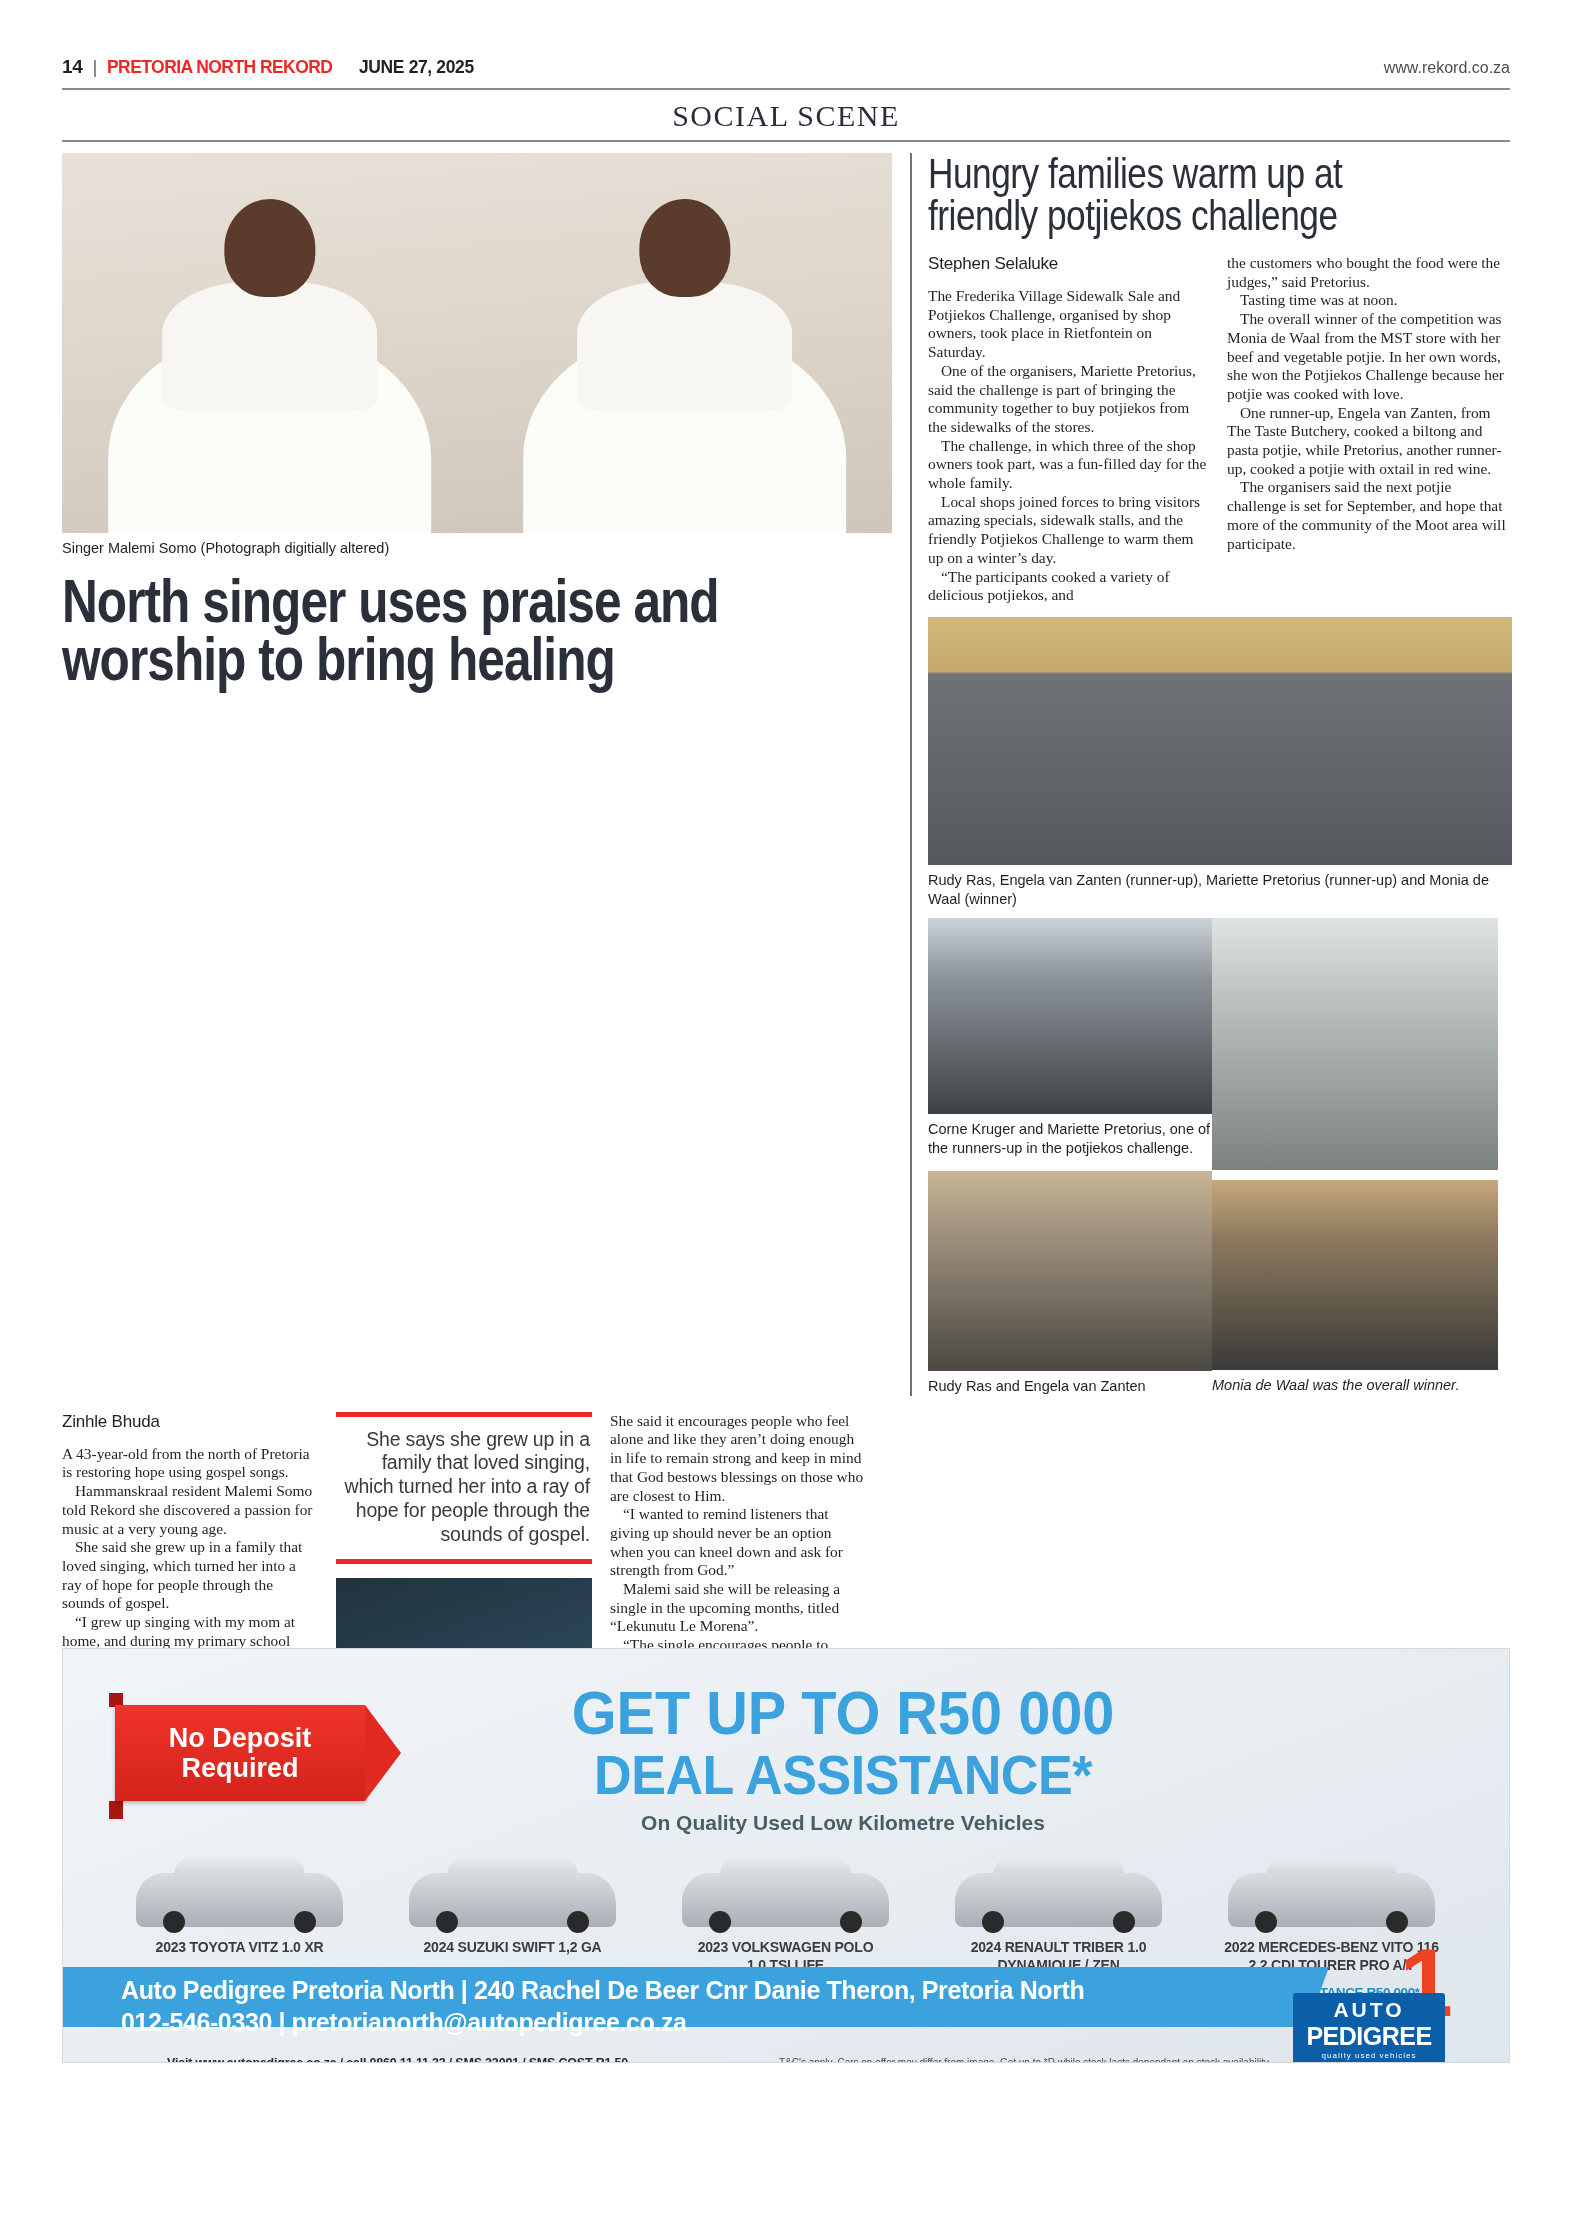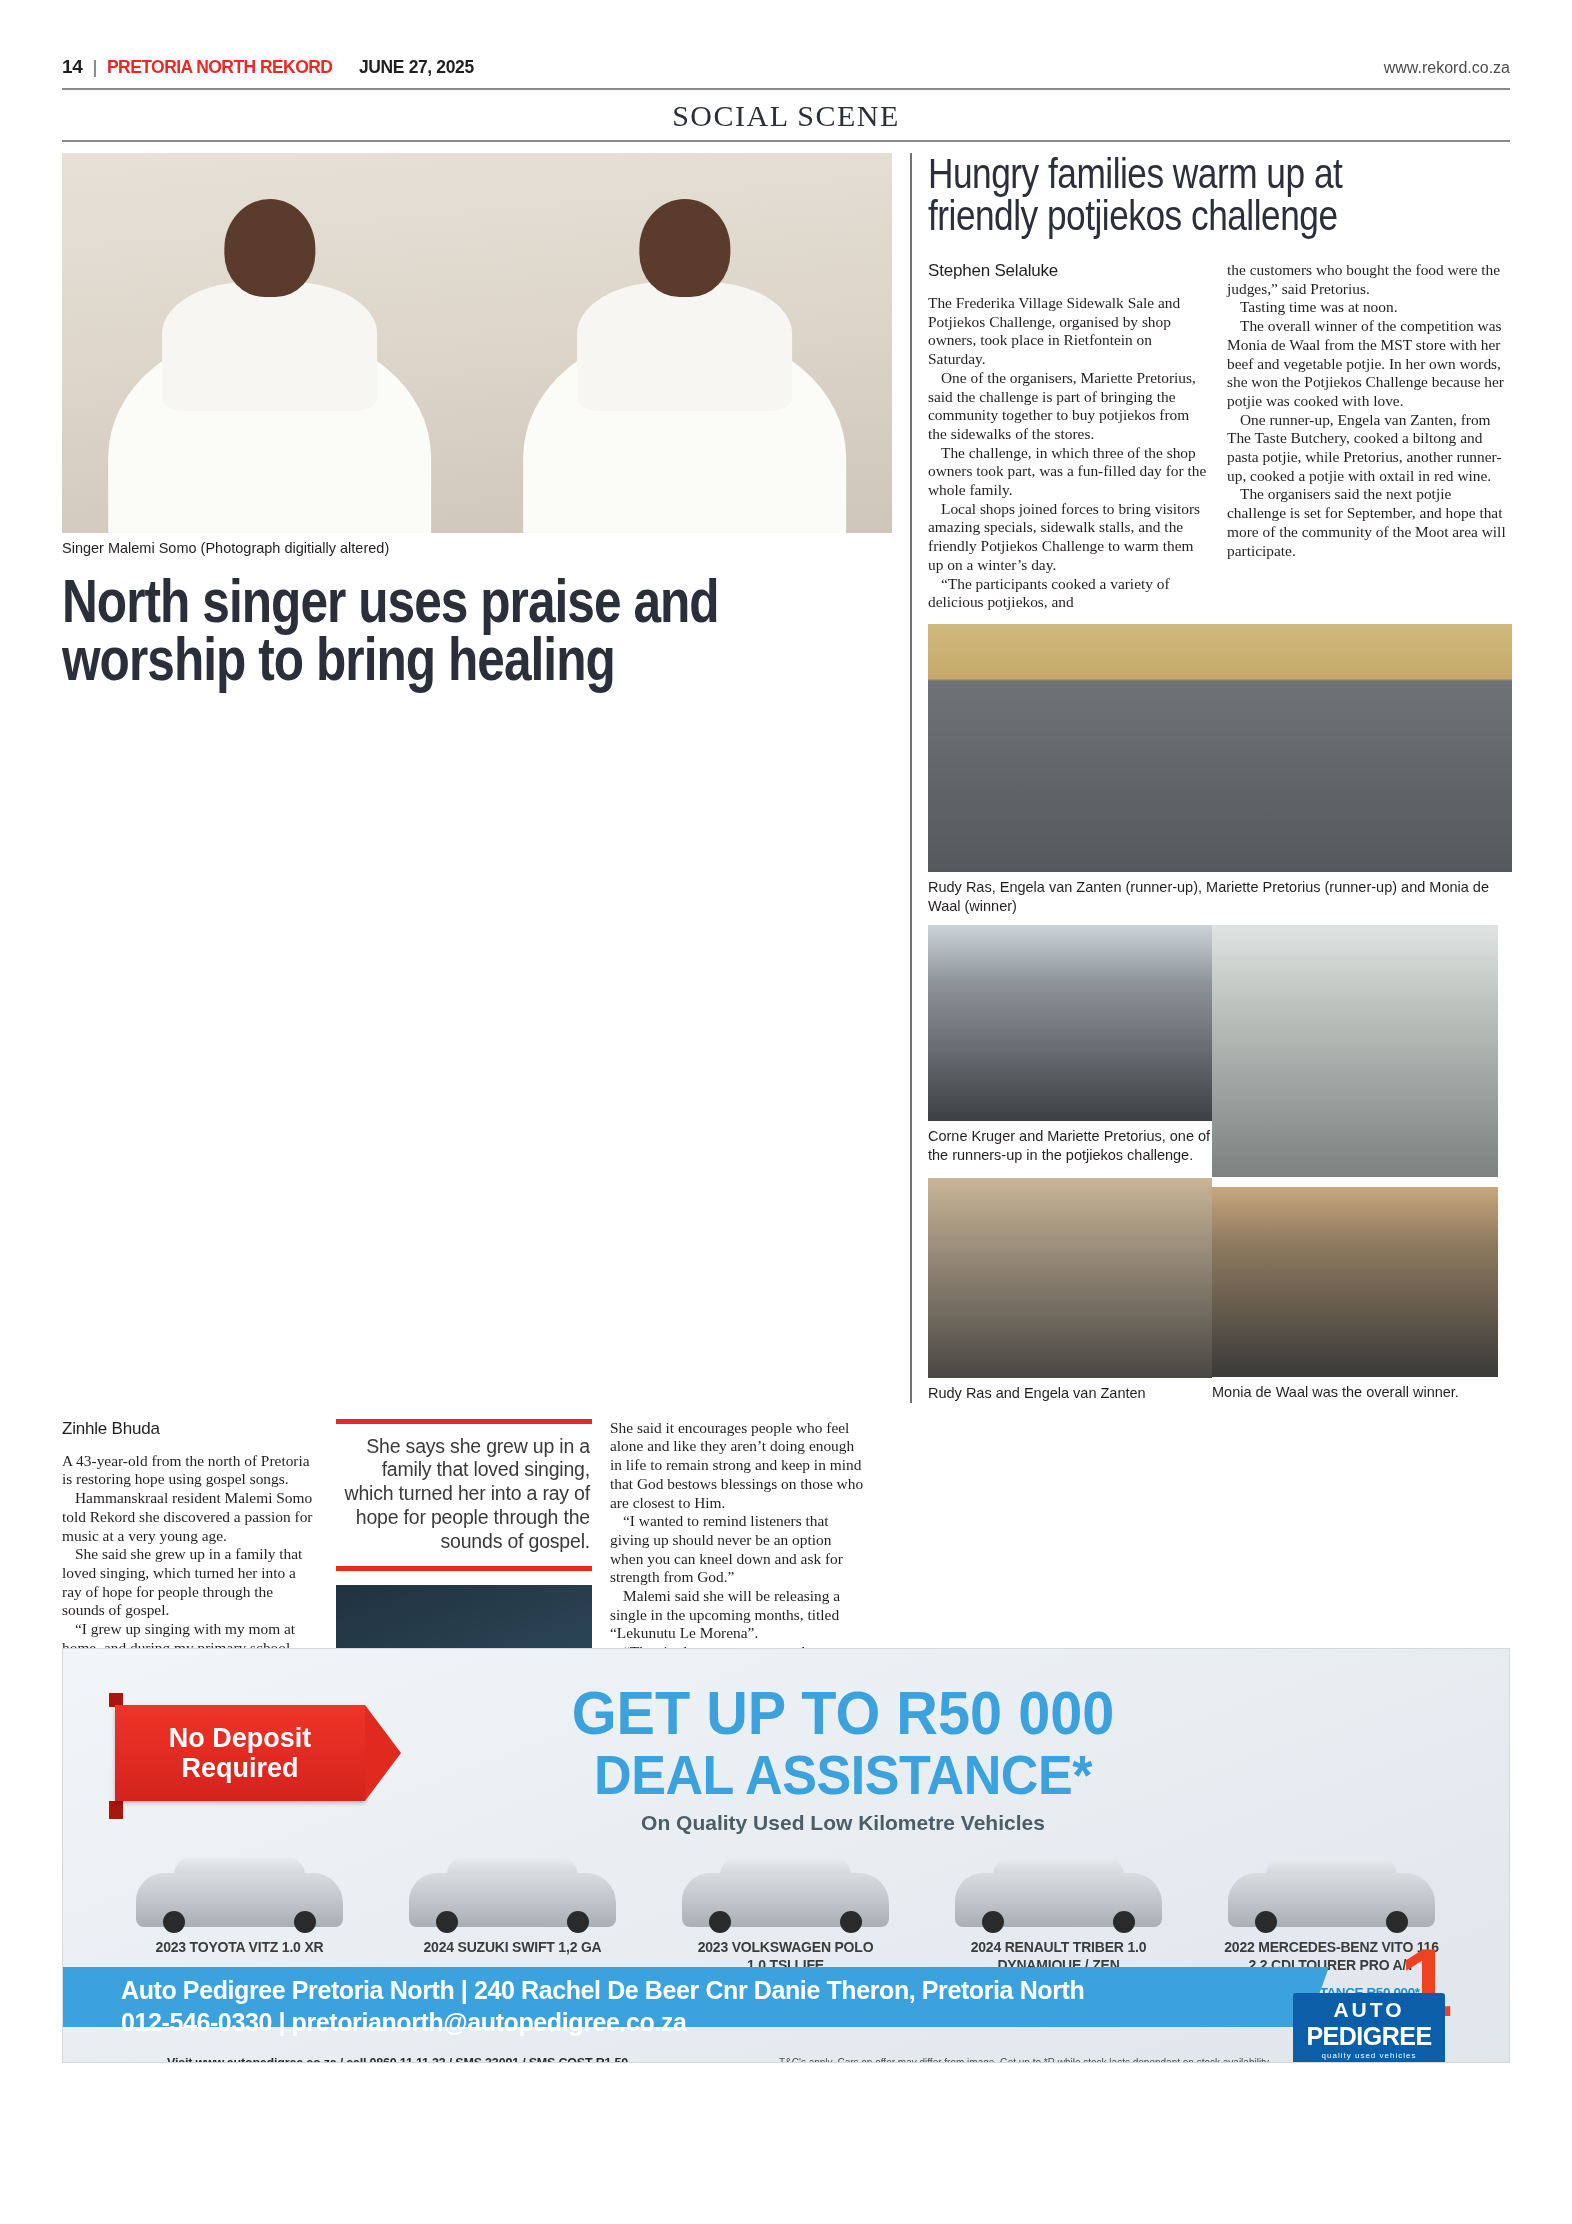--- a/index.html
+++ b/index.html
@@ -76,21 +76,21 @@
 
   .album-photo { width: 256px; height: 262px; margin-top: 14px; position: relative; overflow: hidden; background: #1d2d3a; }
 
   
   .story-right { display: flex; gap: 16px; }
   .rcol { width: 284px; }
 
   .rphoto-wide { width: 584px; height: 248px; margin-top: 12px; }
   .rphoto-row { display: flex; gap: 0; margin-top: 10px; }
   .rphoto-a { width: 284px; }
-  .rphoto-b { width: 274px; }
+  .rphoto-b { width: 274px; font-style: italic; }
 
   
   .ad {
     position: absolute; left: 62px; top: 1648px; width: 1448px; height: 415px;
     border: 1px solid #d8d8d8;
     background: linear-gradient(160deg,#f2f5f7 0%, #e9eef2 45%, #dfe6ec 100%);
     overflow: hidden;
   }
   .ad-skyline { position:absolute; inset:0; opacity:0.5; }
   .ribbon {
@@ -192,21 +192,21 @@
         <div>worship to bring healing</div>
       </div>
     </div>
 
     <div class="right-top">
       <div class="headline-right">
         <div>Hungry families warm up at</div>
         <div>friendly potjiekos challenge</div>
       </div>
 
-      <div class="story-right" style="margin-top:24px;">
+      <div class="story-right" style="margin-top:17px;">
         <div class="rcol body-col">
           <div class="byline">Stephen Selaluke</div>
           <p class="first">The Frederika Village Sidewalk Sale and Potjiekos Challenge, organised by shop owners, took place in Rietfontein on Saturday.</p>
           <p>One of the organisers, Mariette Pretorius, said the challenge is part of bringing the community together to buy potjiekos from the sidewalks of the stores.</p>
           <p>The challenge, in which three of the shop owners took part, was a fun-filled day for the whole family.</p>
           <p>Local shops joined forces to bring visitors amazing specials, sidewalk stalls, and the friendly Potjiekos Challenge to warm them up on a winter’s day.</p>
           <p>“The participants cooked a variety of delicious potjiekos, and</p>
         </div>
         <div class="rcol body-col">
           <p class="first">the customers who bought the food were the judges,” said Pretorius.</p>

